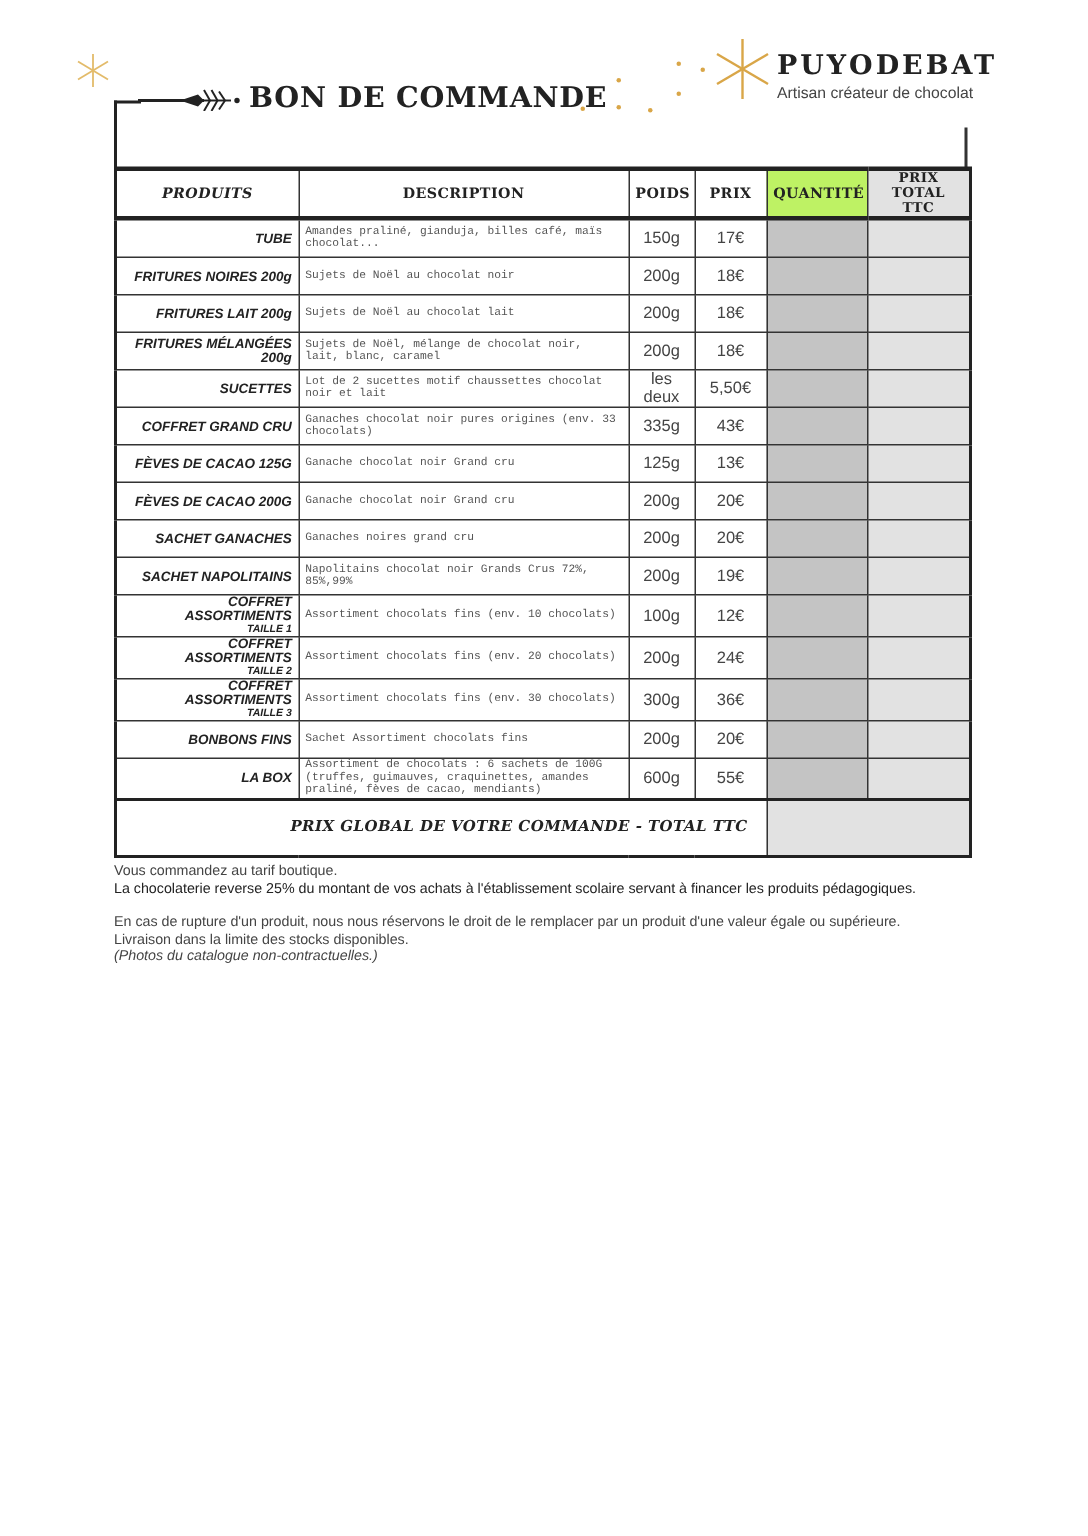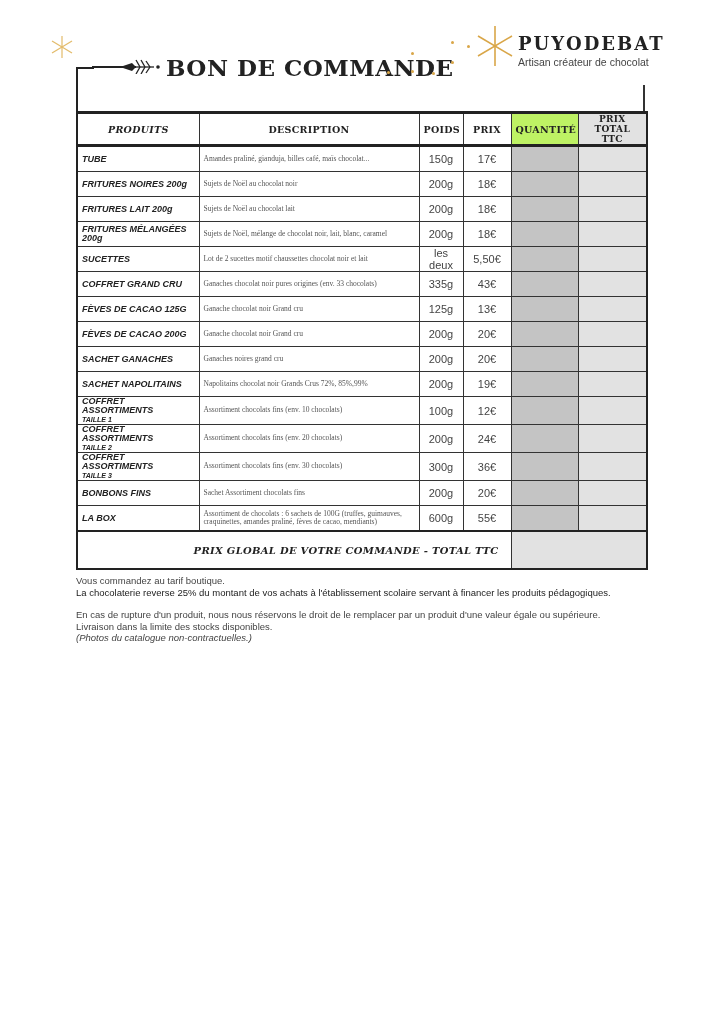--- a/index.html
+++ b/index.html
@@ -1,32 +1,32 @@
 <!DOCTYPE html>
 <html><head>
 <meta charset="utf-8">
 <style>
   html, body { margin:0; padding:0; background:#fff; }
   body { width:725px; height:1024px; position:relative; overflow:hidden; font-family:"DejaVu Sans", sans-serif; color:#333; }
   .stencil { font-family:"DejaVu Serif", serif; font-weight:bold; color:#222; letter-spacing:0.3px; }
   #frame-top { position:absolute; left:76px; top:67px; width:16px; height:44px; border-left:2px solid #222; border-top:2px solid #222; }
   #frame-right { position:absolute; left:643px; top:85px; width:2px; height:27px; background:#333; }
-  #title { position:absolute; left:166px; top:54px; font-size:23px; letter-spacing:0.5px; }
+  #title { position:absolute; left:166px; top:54px; font-size:19px; letter-spacing:0.5px; }
   #brand { position:absolute; left:518px; top:33px; font-size:18px; letter-spacing:2px; }
   #tagline { position:absolute; left:518px; top:56px; font-size:10.5px; color:#444; font-family:"Liberation Sans", sans-serif; }
   .star { position:absolute; }
   .dot { position:absolute; width:3px; height:3px; border-radius:50%; background:#d9a648; }
   table#order { position:absolute; left:76px; top:111px; border-collapse:collapse; table-layout:fixed; width:570px; }
   #order td, #order th { border:1px solid #333; padding:0 4px; }
   #order thead th { height:24px; border-top:3px solid #222; border-bottom:3px solid #222; font-size:9.5px; }
   #order thead th.qty { background:#bef264; }
   #order thead th.tot { background:#e2e2e2; font-size:9px; line-height:10px; }
-  #order td.prod { text-align:left; font-family:"Liberation Sans", sans-serif; font-weight:bold; font-size:9px; color:#222; line-height:9px; }
+  #order td.prod { text-align:right; font-family:"Liberation Sans", sans-serif; font-weight:bold; font-size:9px; color:#222; line-height:9px; }
   #order td.prod .sub { display:block; font-size:7px; }
-  #order td.desc { font-family:Liberation Serif, serif; font-size:7.5px; color:#555; line-height:8.5px; }
+  #order td.desc { font-family:Liberation Mono, monospace; font-size:7.5px; color:#555; line-height:8.5px; }
   #order td.w, #order td.p { text-align:center; font-family:"Liberation Sans", sans-serif; font-size:11px; color:#444; }
   #order td.qty { background:#c4c4c4; }
   #order td.tot { background:#e2e2e2; }
   #order tr.row td { height:24px; }
   #order tr.total td { height:36px; border-top:2px solid #222; border-bottom:2px solid #222; }
   #order tr.total td.label { text-align:right; padding-right:12px; font-size:10px; }
   #order td:first-child, #order th:first-child { border-left:2px solid #222;font-style:italic; }
   #order td:last-child, #order th:last-child { border-right:2px solid #222; }
   #notes { position:absolute; left:76px; top:575px; width:570px; font-family:"Liberation Sans", sans-serif; font-size:9.5px; color:#444; line-height:11.5px; }
   #notes p { margin:0; }

